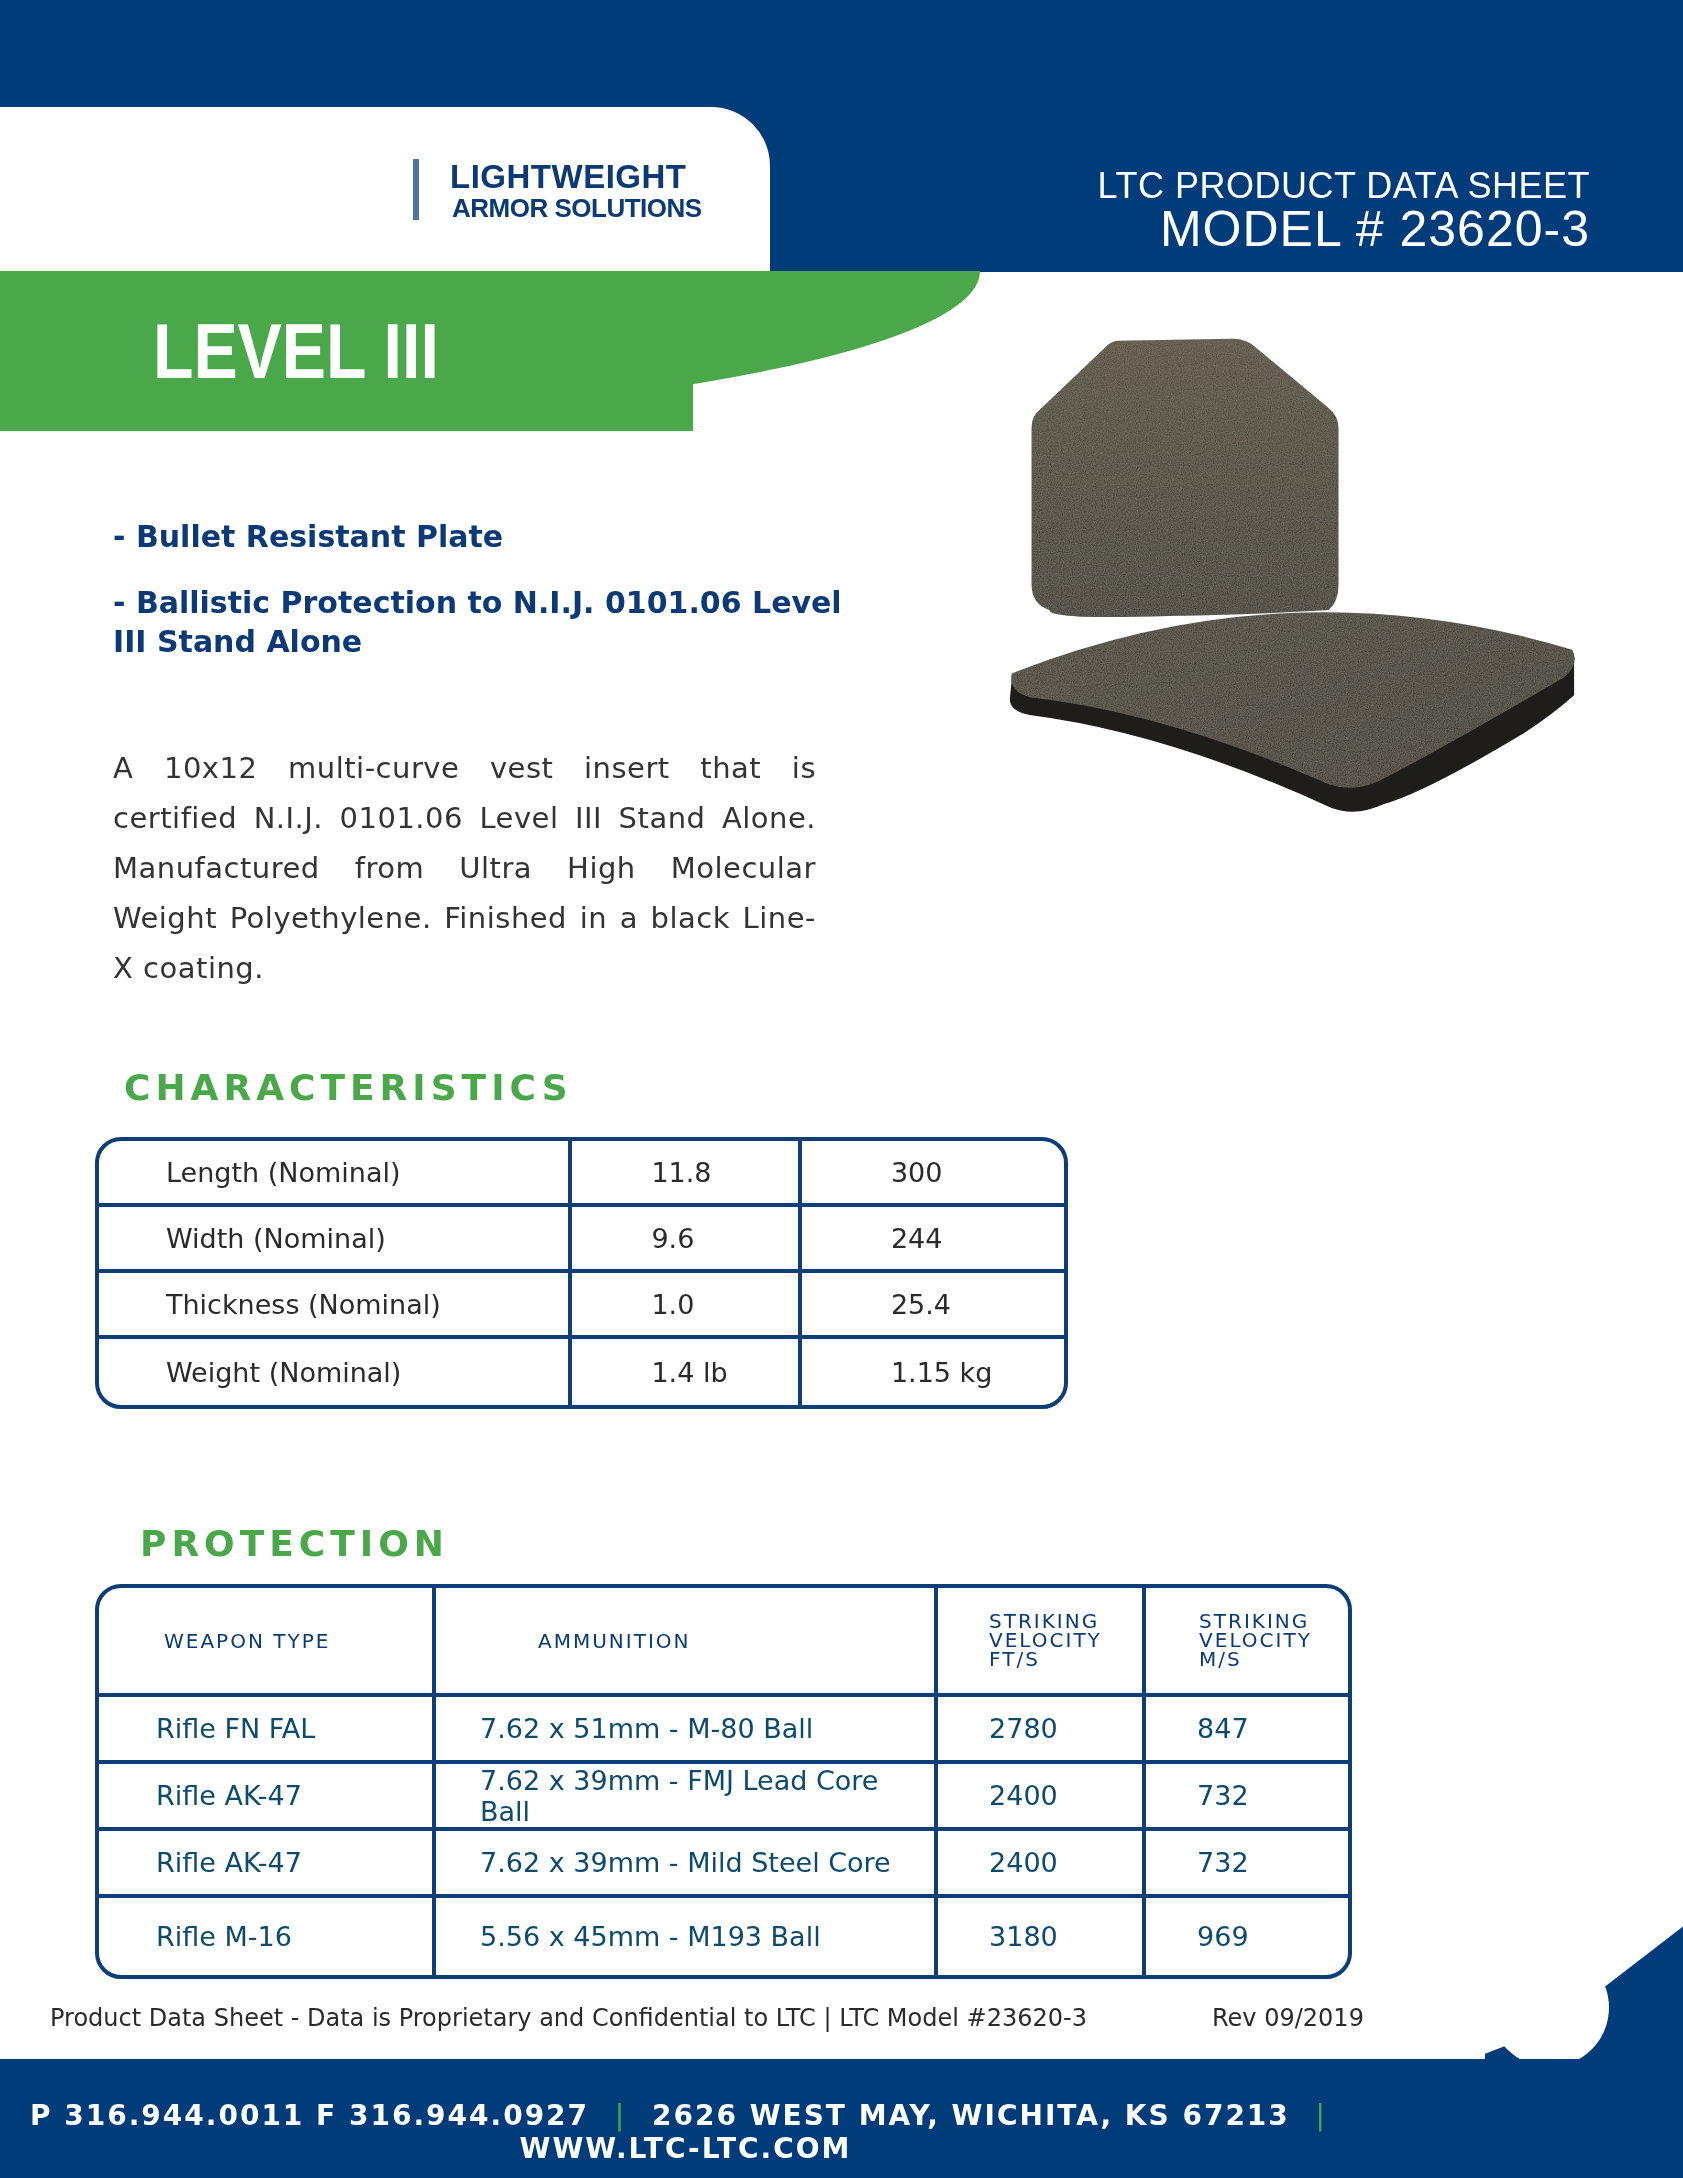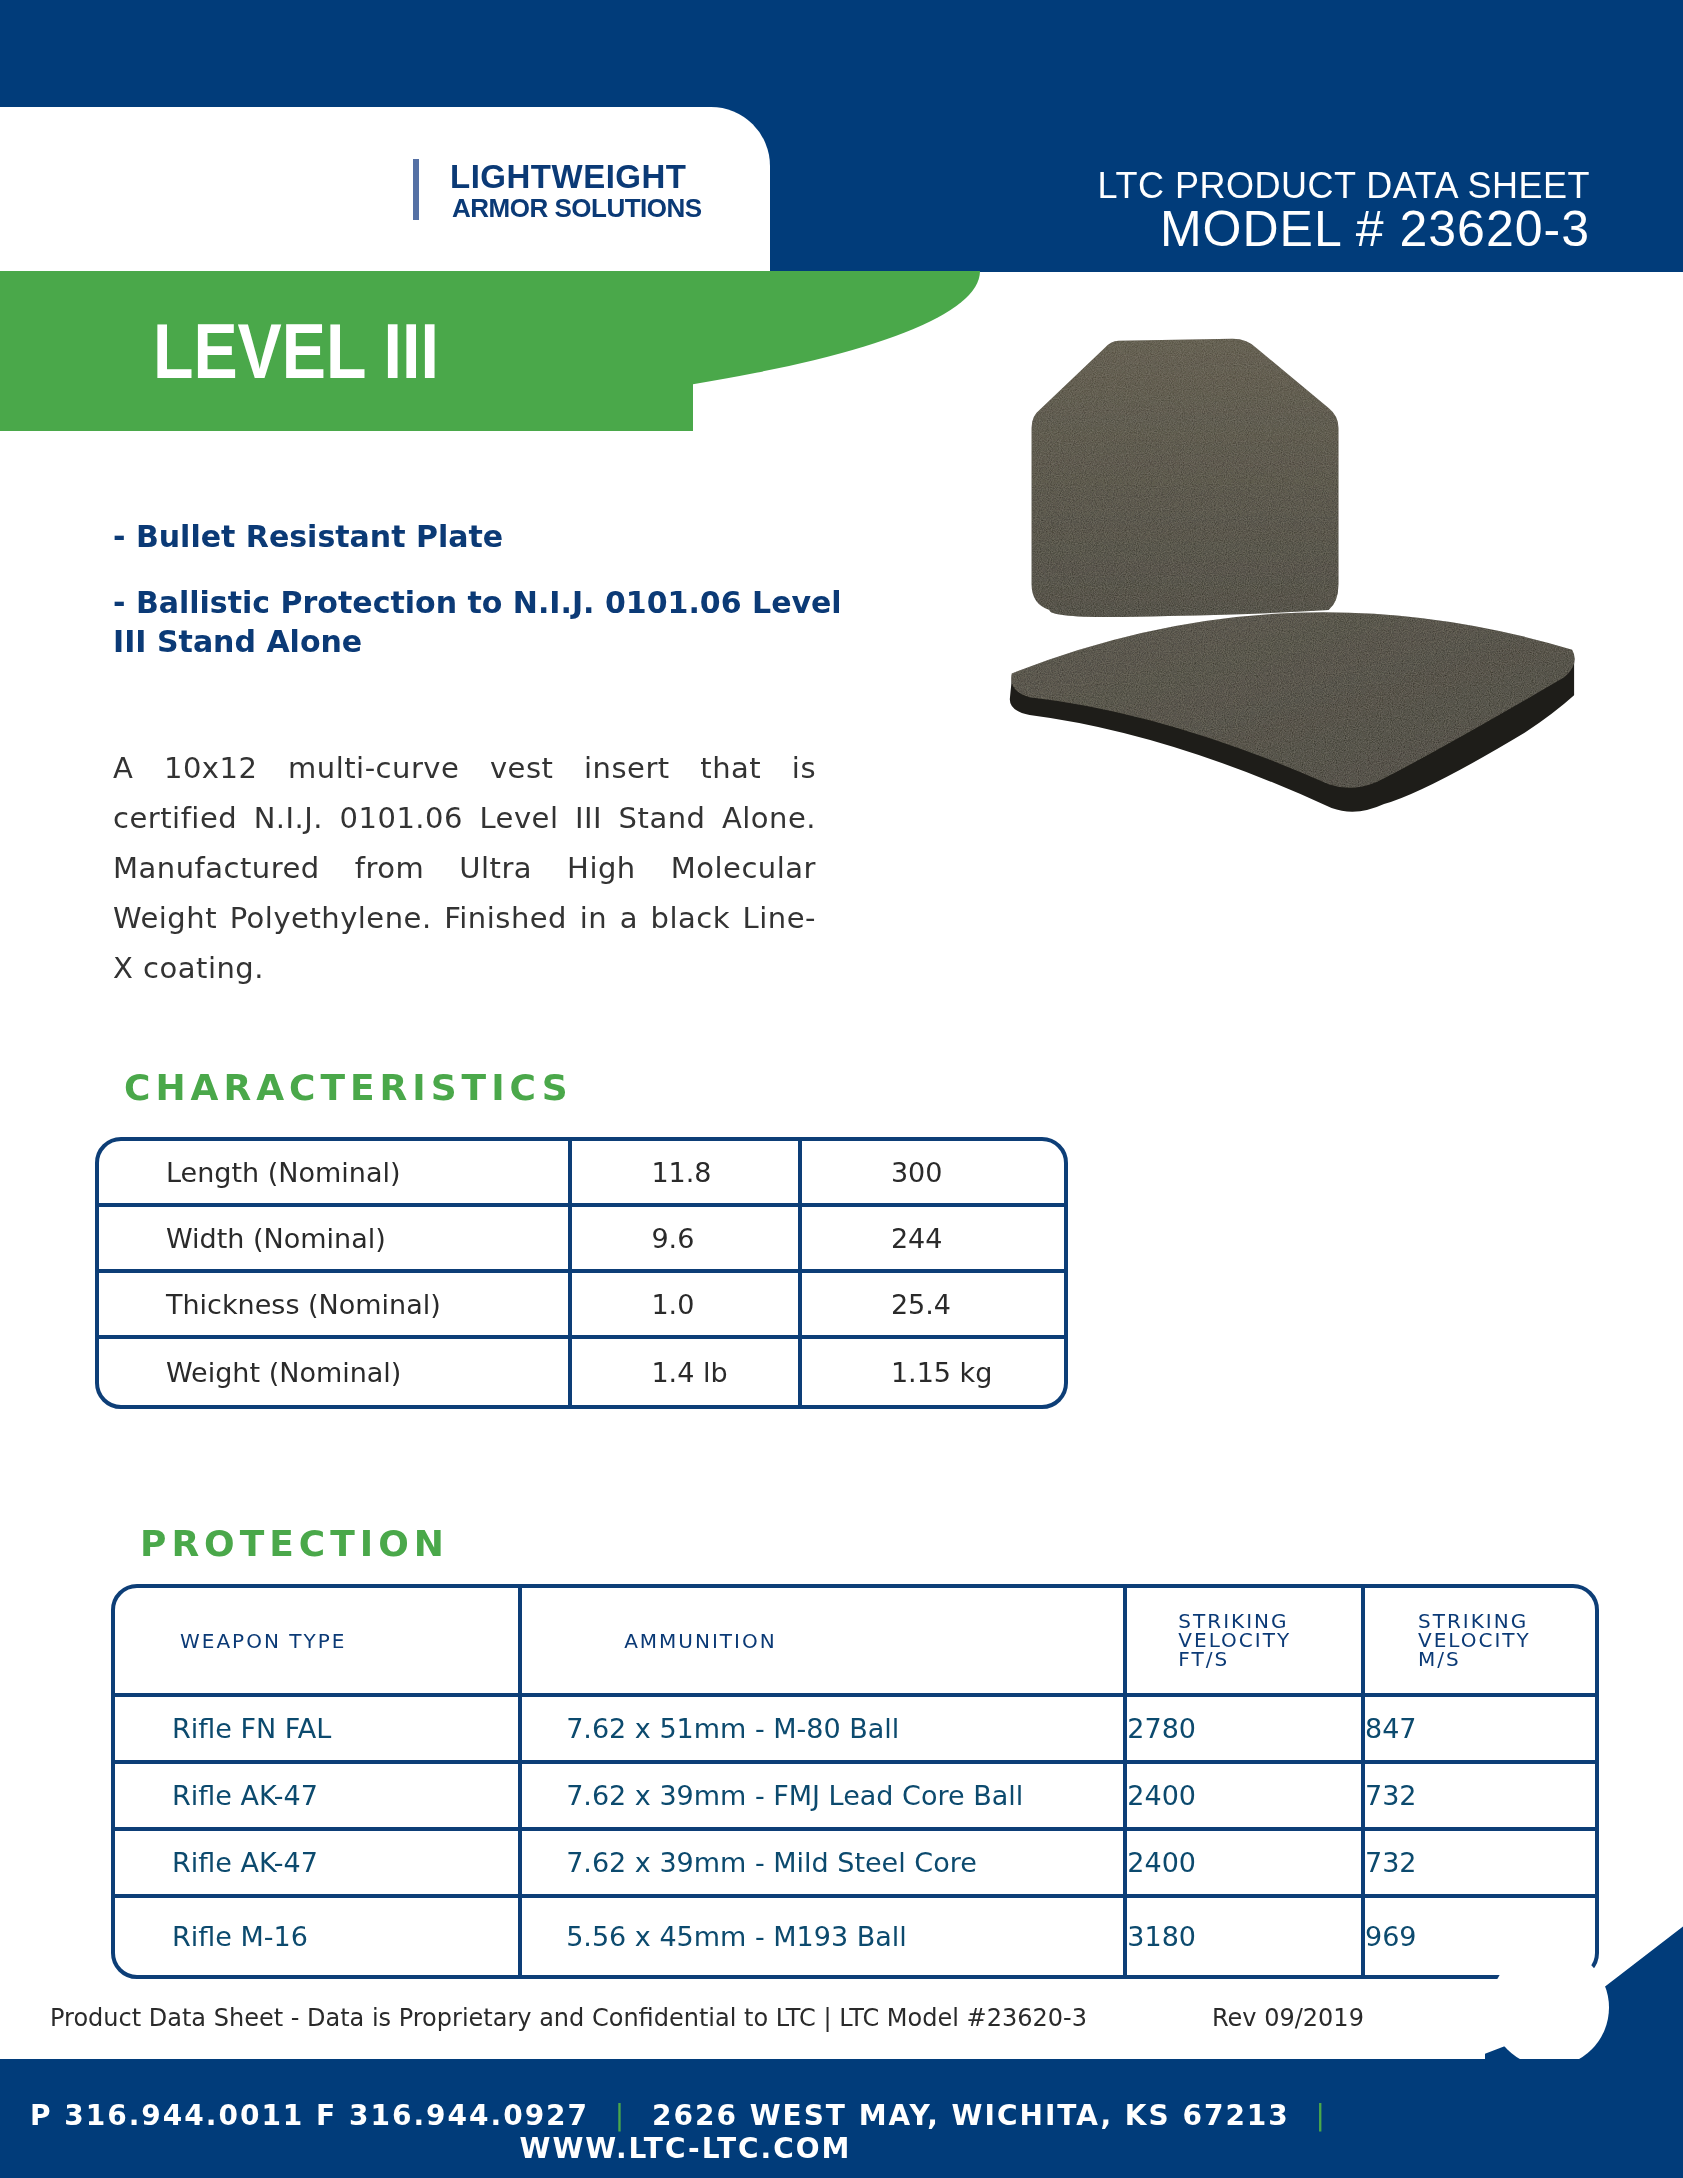--- a/index.html
+++ b/index.html
@@ -39,27 +39,27 @@
   table.grid tr td:last-child, table.grid tr th:last-child { border-right: none; }
   table.grid tr:last-child td { border-bottom: none; }
 
   .char-table { left: 95px; top: 1137px; width: 973px; }
   .char-table th { height: 79px; color: #0b3a76; font-size: 26px; text-align: center; letter-spacing: 1px; }
   .char-table td { height: 66px; font-size: 27px; color: #2a2a2a; }
   .char-table td.lab { padding-left: 67px; text-align: left; }
   .char-table td.num { padding-left: 79px; text-align: left; }
   .char-table td.num2 { padding-left: 89px; text-align: left; }
 
-  .prot-table { left: 95px; top: 1584px; width: 1488px; margin-left: 16px; }
+  .prot-table { left: 95px; top: 1584px; width: 1257px; }
   .prot-table th { height: 109px; color: #0b3a76; font-size: 20px; letter-spacing: 2px; text-align: left; vertical-align: middle; }
   .prot-table th.vel { font-size: 20px; line-height: 19px; padding-left: 51px; }
   .prot-table td { height: 67px; font-size: 27px; color: #0c4a6e; }
   .prot-table td.w { padding-left: 57px; }
   .prot-table td.a { padding-left: 44px; }
-  .prot-table td.v { }
+  .prot-table td.v { padding-left: 51px; }
 
   .footnote { position: absolute; left: 50px; top: 2004px; font-size: 24px; color: #2a2a2a; font-family: "DejaVu Sans", sans-serif; }
   .footnote .rev { position: absolute; left: 1162px; top: 0; white-space: nowrap; }
 
   .bottom-band { position: absolute; left: 0; top: 2059px; width: 1683px; height: 119px; background: #013c7a; }
   .corner-wave { position: absolute; left: 1485px; top: 1911px; width: 218px; height: 168px; background: #013c7a;
                  clip-path: polygon(100% 0, 100% 100%, 0 100%, 0 85%, 30% 70%, 60% 40%); }
   .corner-circle { position: absolute; left: 1490px; top: 1948px; width: 119px; height: 119px; border-radius: 50%; background: #ffffff; }
 
   .contact { position: absolute; left: 0; top: 2099px; width: 1371px; text-align: center; color: #ffffff; font-family: "DejaVu Sans", sans-serif;

